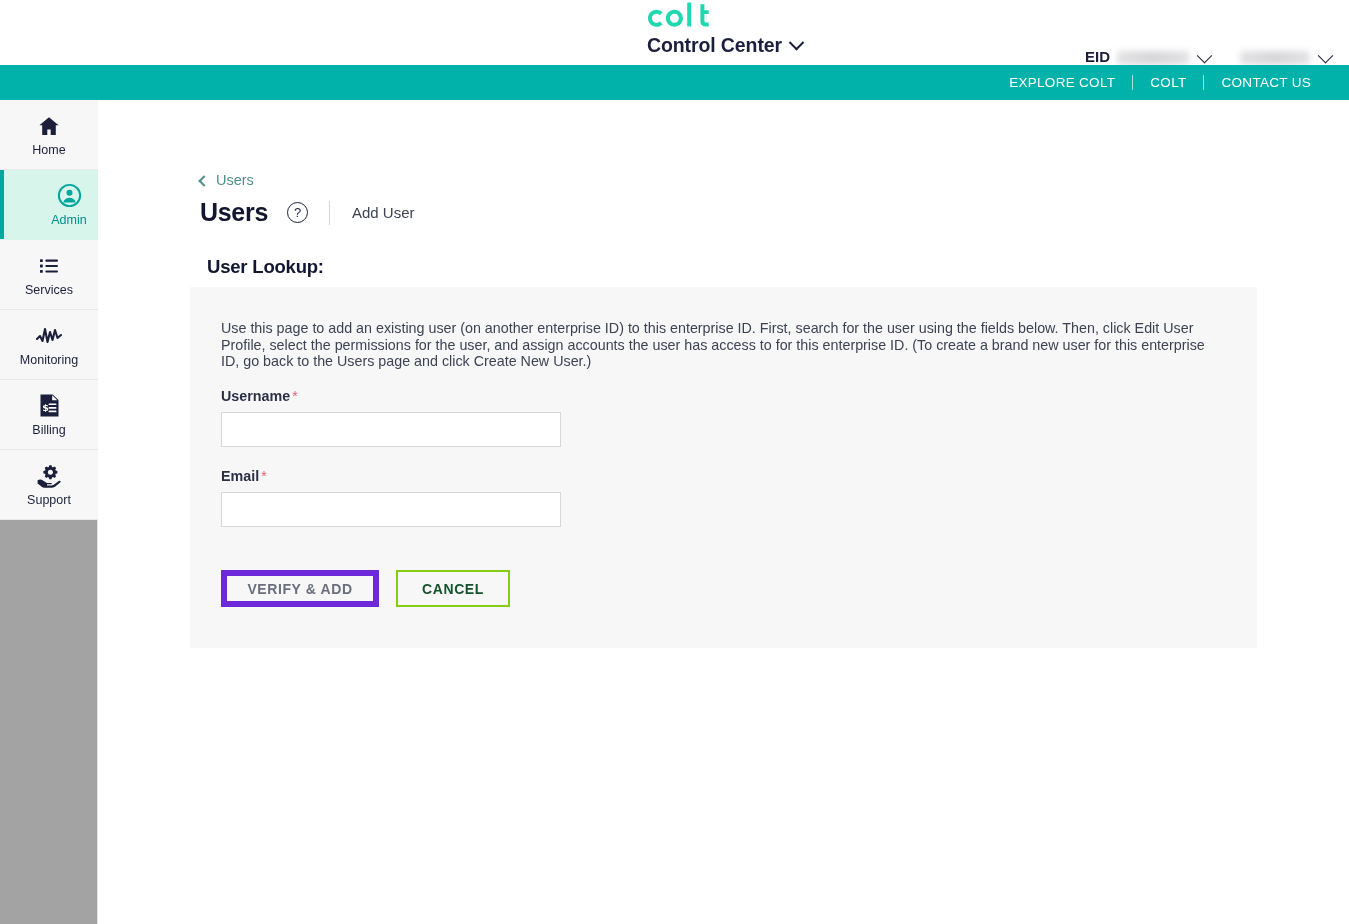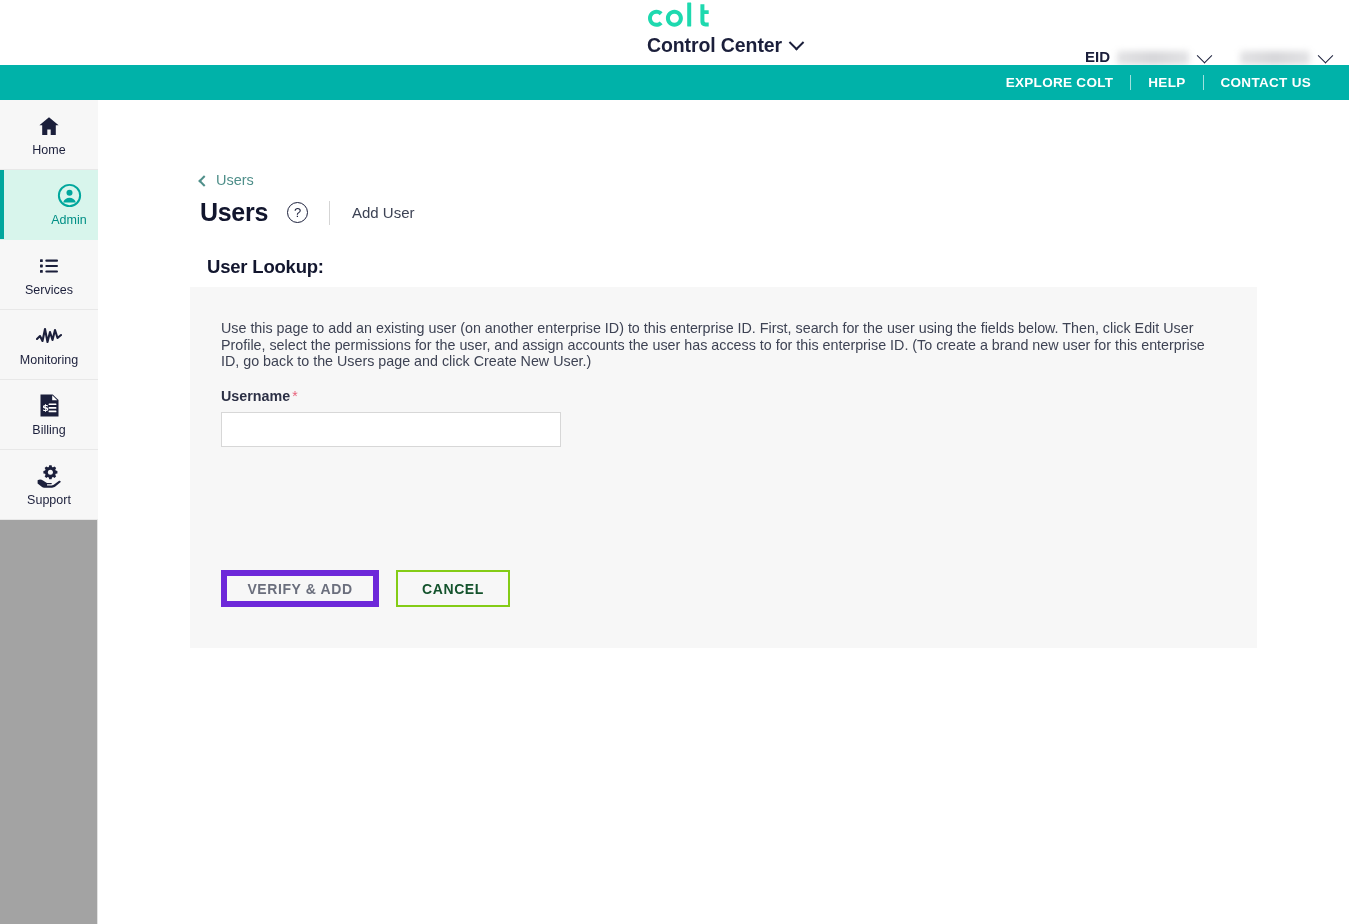--- a/index.html
+++ b/index.html
@@ -85,21 +85,21 @@
     background: #00b2a9;
     display: flex; align-items: center;
     justify-content: flex-end;
   }
   .teal-links {
     display: flex; align-items: center;
     margin-right: 21px;
   }
   .teal-link {
     font-size: 13.5px;
-    font-weight: bold;
+    font-weight: normal;
     color: #ffffff;
     letter-spacing: 0.3px;
     text-decoration: none;
     cursor: pointer;
     padding: 0 17px;
     line-height: 1;
   }
   .teal-sep {
     width: 1px; height: 15px;
     background: rgba(255,255,255,0.62);
@@ -309,21 +309,21 @@
         <span class="redacted r2"></span>
         <span class="chev thin"></span>
       </div>
     </div>
   </div>
 
   <div class="teal-bar">
     <div class="teal-links">
       <span class="teal-link">EXPLORE COLT</span>
       <span class="teal-sep"></span>
-      <span class="teal-link">HELP</span>
+      <span class="teal-link">COLT</span>
       <span class="teal-sep"></span>
       <span class="teal-link">CONTACT US</span>
     </div>
   </div>
 
   <div class="sidebar">
 
     <div class="nav-item">
       <span class="nav-icon">
         <svg width="24" height="24" viewBox="0 0 24 24">
@@ -419,20 +419,26 @@
 
       <div class="panel-desc">Use this page to add an existing user (on another enterprise ID) to this enterprise ID. First, search for the user using the fields below. Then, click Edit User Profile, select the permissions for the user, and assign accounts the user has access to for this enterprise ID. (To create a brand new user for this enterprise ID, go back to the Users page and click Create New User.)</div>
 
       <div class="field-group fg-username">
         <label class="field-label">
           <span>Username</span><span class="req">*</span>
         </label>
         <input class="text-input" type="text" value="" placeholder="" style="">
       </div>
 
+      <div class="field-group fg-email">
+        <label class="field-label">
+          <span>Email</span><span class="req">*</span>
+        </label>
+        <input class="text-input" type="text" value="" placeholder="" style="">
+      </div>
 
       <div class="btn-row">
         <button class="btn btn-verify">VERIFY &amp; ADD</button>
         <button class="btn btn-cancel">CANCEL</button>
       </div>
     </div>
   </div>
 </div>
 
 </body></html>

